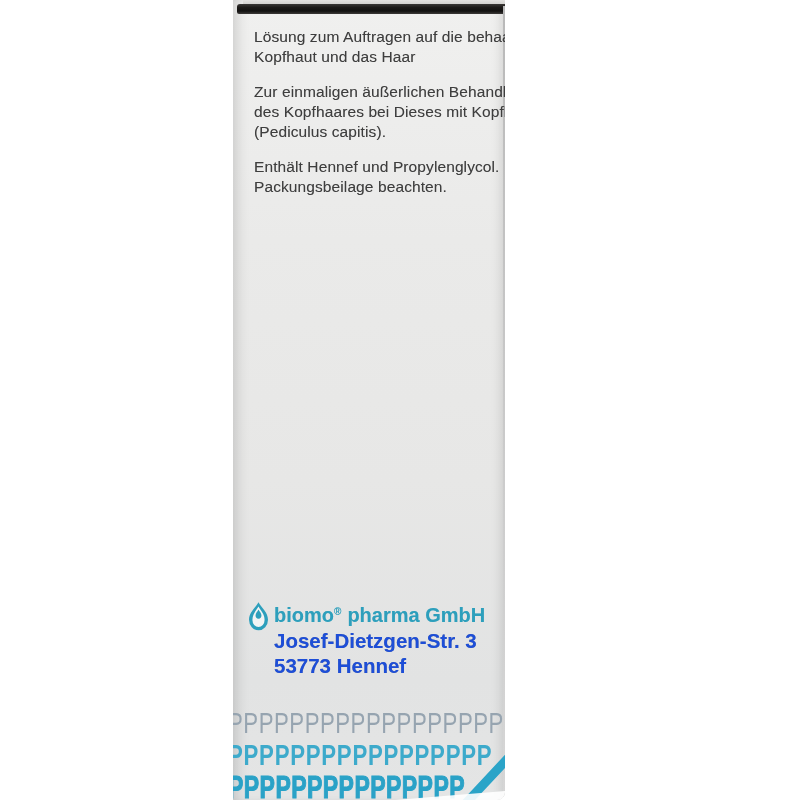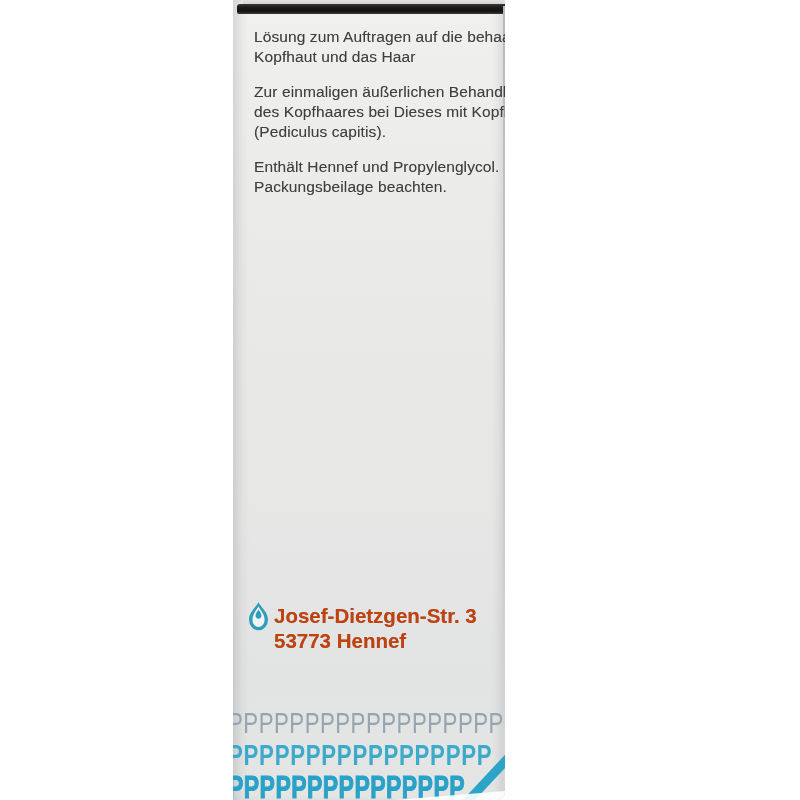--- a/index.html
+++ b/index.html
@@ -112,21 +112,21 @@
   .brand-line sup {
     font-size: 10px;
     vertical-align: 7px;
     font-weight: bold;
   }
   .brand-suffix { margin-left: 6px; }
   .addr {
     font-size: 20.5px;
     line-height: 25px;
     font-weight: bold;
-    color: #c2410c;
+    color: #1d4ed8;
     white-space: nowrap;
     text-shadow: 0 0 0.6px rgba(40,40,40,0.4);
   }
   .addr-first { margin-top: 2px; }
   
   .p-row {
     position: absolute;
     left: -5px;
     line-height: 1;
     white-space: nowrap;
@@ -191,20 +191,21 @@
 Packungsbeilage beachten.</p>
     </div>
 
     <div class="logo-block">
       <svg class="drop-icon" viewBox="0 0 20 30" xmlns="http://www.w3.org/2000/svg" aria-hidden="true">
         <path d="M10 0 C13.5 6.5 20 10.5 20 18.5 A10 11 0 0 1 0 18.5 C0 10.5 6.5 6.5 10 0 Z" fill="#2d9fbc"></path>
         <path d="M10 4.6 C12.7 9.4 16.4 12.4 16.4 18.6 A6.4 7.4 0 0 1 3.6 18.6 C3.6 12.4 7.3 9.4 10 4.6 Z" fill="#f2f4f4"></path>
         <path d="M10 7.6 C11.4 10.1 13.1 11.6 13.1 14 A3.1 3.3 0 0 1 6.9 14 C6.9 11.6 8.6 10.1 10 7.6 Z" fill="#2d9fbc"></path>
       </svg>
       <div class="logo-text">
+        <div class="brand-line"><span>biomo</span><sup>®</sup><span class="brand-suffix">pharma GmbH</span></div>
         <div class="addr addr-first">Josef-Dietzgen-Str. 3</div>
         <div class="addr">53773 Hennef</div>
       </div>
     </div>
 
     <div class="p-row p-row-1">PPPPPPPPPPPPPPPPPP</div>
     <div class="p-row p-row-2">PPPPPPPPPPPPPPPPP</div>
     <div class="p-row p-row-3">PPPPPPPPPPPPPPP</div>
 
     <div class="stripe"></div>

